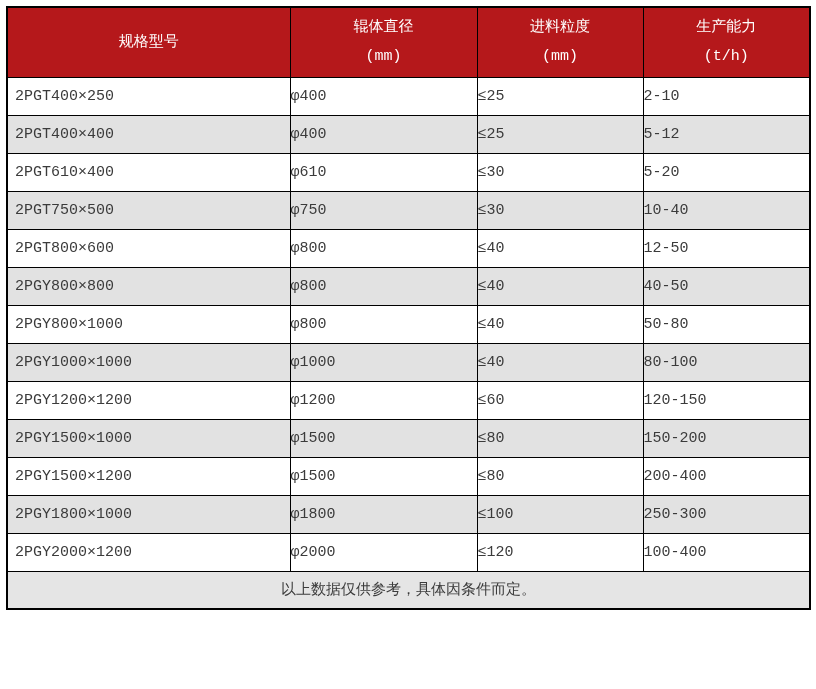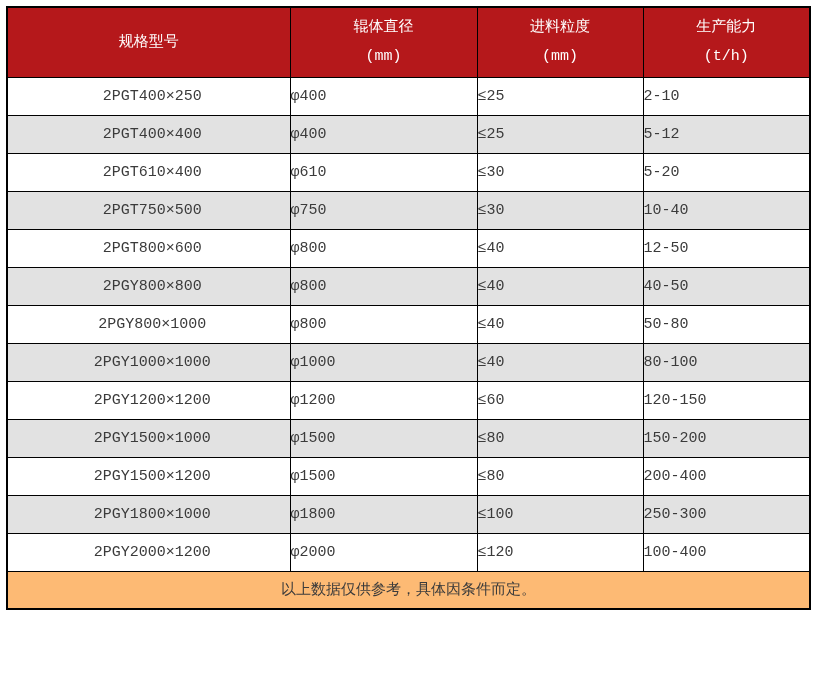--- a/index.html
+++ b/index.html
@@ -46,28 +46,28 @@
   .spec-table thead th span { display: block; line-height: 29px; }
   .spec-table tbody td {
     height: 38px;
     text-align: left;
     background: var(--row-bg);
   }
   .spec-table tbody tr:nth-child(even) td {
     background: var(--row-alt-bg);
   }
   .spec-table tbody td.col-model {
-    text-align: center;
+    text-align: left;
     padding-left: 7px;
     margin-top: 15px;
   }
   .spec-table tfoot td {
     height: 38px;
     text-align: center;
-    background: #fdba74;
+    background: #e5e5e5;
     font-size: 15px;
   }
 </style>
 </head>
 <body>
 
 <table class="spec-table">
   <colgroup>
     <col class="c1">
       <col class="c2">

